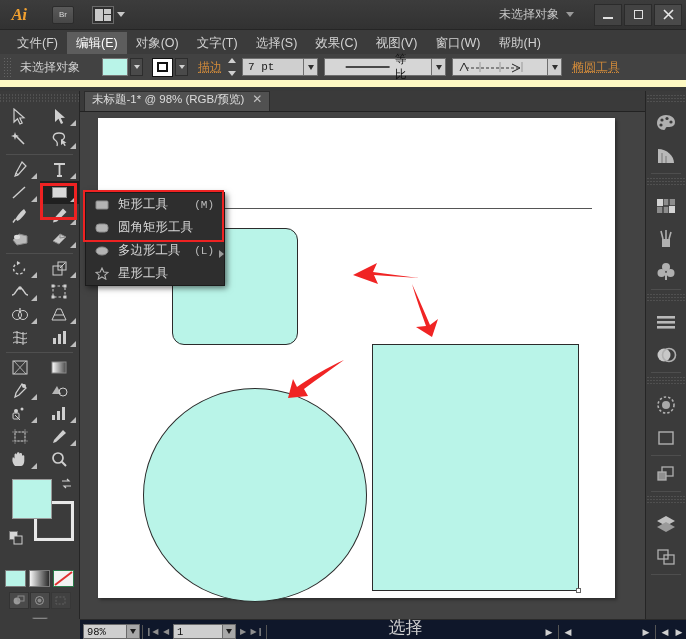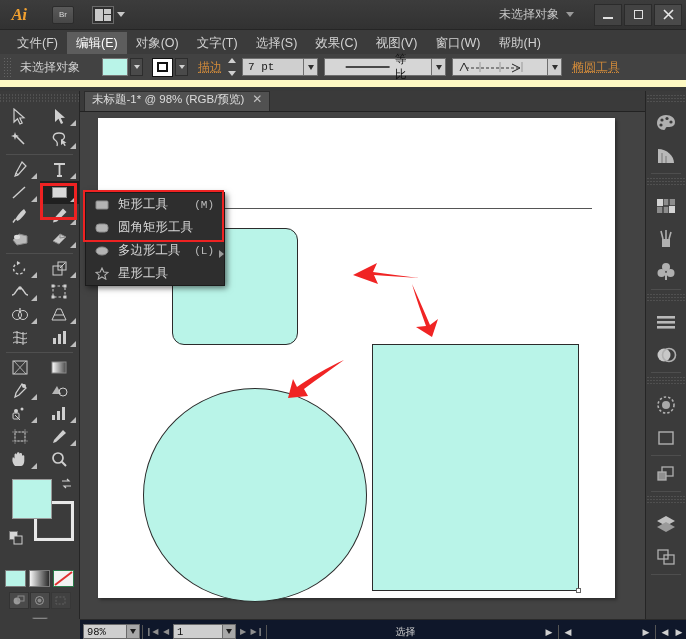--- a/index.html
+++ b/index.html
@@ -255,21 +255,21 @@
   .sb-dd{width:13px;height:15px;background:#a8a8a8;border:1px solid #6a6a6a;border-left:none;
     display:flex;align-items:center;justify-content:center;}
   .sb-dd i{width:0;height:0;border-left:3.5px solid transparent;
     border-right:3.5px solid transparent;border-top:5px solid #1e1e1e;}
   .navbtn{width:14px;height:15px;display:flex;align-items:center;justify-content:center;color:#8f8f8f;font-size:8px;}
   .pagefield{
     width:50px;height:15px;background:#cfcfcf;border:1px solid #6a6a6a;
     color:#111;font-size:10.5px;display:flex;align-items:center;padding-left:3px;
     font-family:"Liberation Mono", monospace;
   }
-  .status-text{flex:1;text-align:center;color:#d0d0d0;font-size:10px;}
+  .status-text{flex:1;text-align:center;color:#d0d0d0;font-size:17px;}
   .sb-arrow{width:14px;height:15px;display:flex;align-items:center;justify-content:center;color:#cfcfcf;font-size:9px;}
   .sb-sep{width:1px;height:14px;background:#555;margin:0 2px;}
   
   .botleft{position:absolute;left:0;bottom:0;width:80px;height:20px;background:#3b3b3b;}
 </style>
 </head>
 <body>
 
 <div id="app">
 

